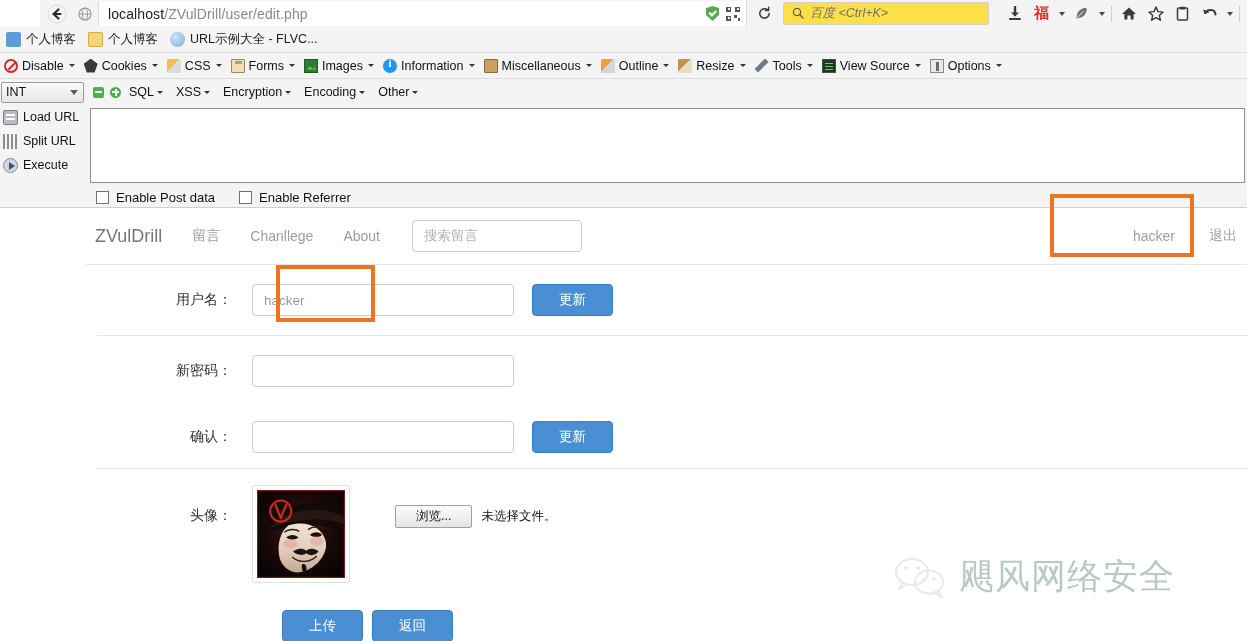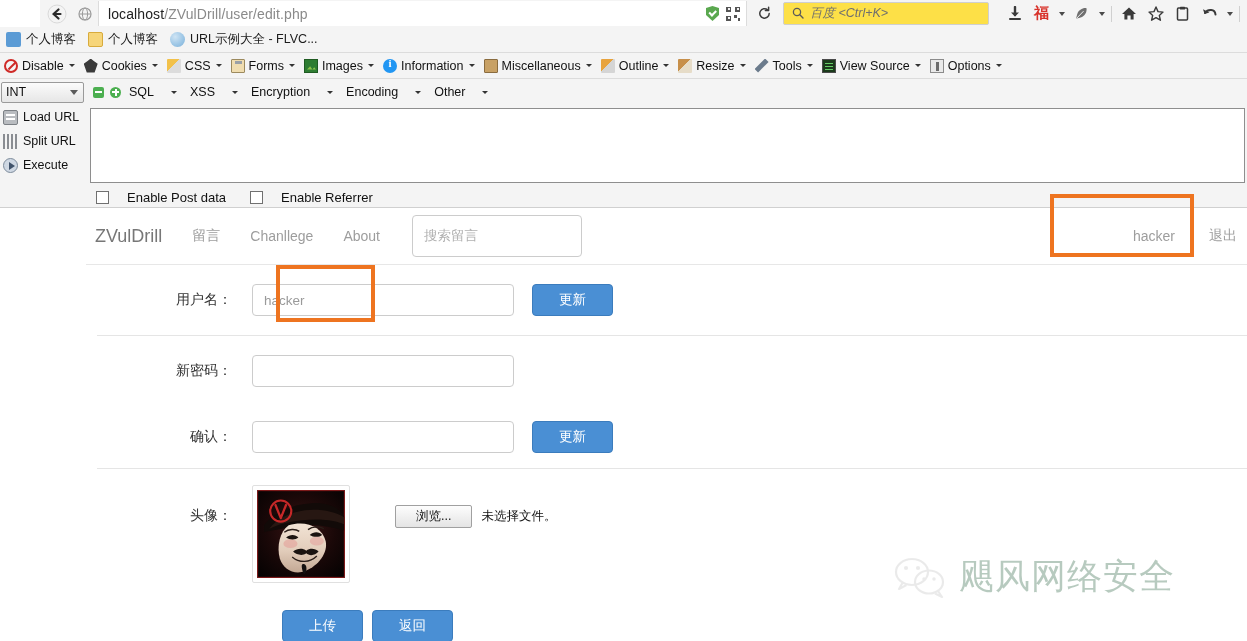--- a/index.html
+++ b/index.html
@@ -296,21 +296,21 @@
   .pm-minus::after { content:""; position:absolute; left:2px; top:4.5px; width:7px; height:2px; background:#fff; }
   .pm-plus {
     width: 11px; height: 11px;
     background: #4caf50;
     border-radius: 50%;
     position: relative;
   }
   .pm-plus::after { content:""; position:absolute; left:2px; top:4.5px; width:7px; height:2px; background:#fff; }
   .pm-plus::before { content:""; position:absolute; left:4.5px; top:2px; width:2px; height:7px; background:#fff; }
   .hb-menu {
-    display: flex; align-items: center; gap: 16px;
+    display: flex; align-items: center; gap: 2px;
     margin-right: 13px;
     font-size: 12.5px;
     color: #111;
     white-space: nowrap;
     flex: none;
   }
 
   
   .hackbar-body {
     position: absolute;
@@ -354,21 +354,21 @@
     box-sizing: border-box;
   }
   .hb-checks {
     position: absolute;
     left: 96px; top: 85px;
     display: flex;
     align-items: center;
     gap: 24px;
   }
   .hb-chk {
-    display: flex; align-items: center; gap: 18px;
+    display: flex; align-items: center; gap: 7px;
     font-size: 13px; color: #111;
   }
   .chkbox {
     width: 13px; height: 13px;
     background: #fff;
     border: 1px solid #707070;
     box-sizing: border-box;
     flex: none;
   }
 
@@ -394,21 +394,21 @@
     padding: 0 15px 0 9px;
     white-space: nowrap;
   }
   .nav-link {
     font-size: 14px;
     color: #9d9d9d;
     padding: 0 15px;
     white-space: nowrap;
   }
   .nav-search {
-    width: 170px; height: 42px;
+    width: 170px; height: 32px;
     margin-left: 17px;
     border: 1px solid #cccccc;
     border-radius: 4px;
     background: #fff;
     display: flex;
     align-items: center;
     padding-left: 11px;
     box-sizing: border-box;
     font-size: 13.5px;
     color: #b0b0b0;

